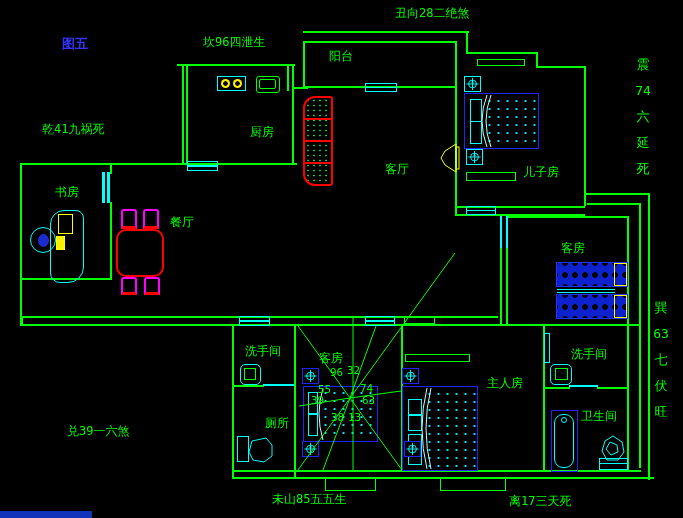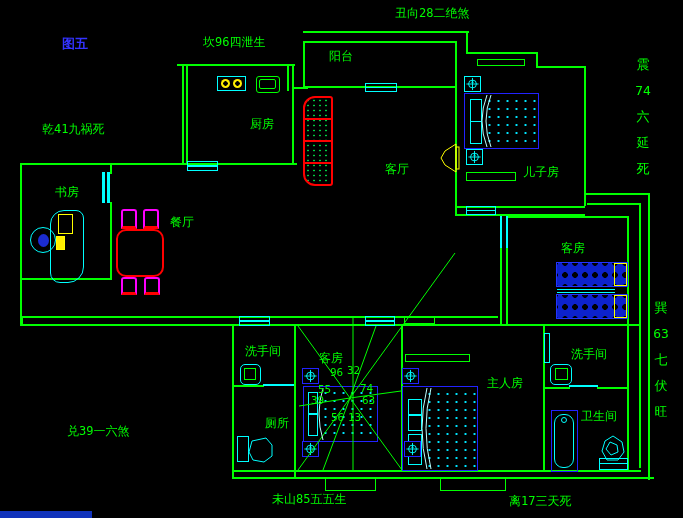--- a/index.html
+++ b/index.html
@@ -253,36 +253,36 @@
 六
 延
 死</span>
   <span class="lbl vlbl" style="left:648px;top:295px;width:26px">巽
 63
 七
 伏
 旺</span>
 
   <span class="lbl" style="left:329px;top:50px">阳台</span>
-  <span class="lbl" style="left:250px;top:118px">厨房</span>
+  <span class="lbl" style="left:250px;top:126px">厨房</span>
   <span class="lbl" style="left:55px;top:186px">书房</span>
   <span class="lbl" style="left:170px;top:216px">餐厅</span>
   <span class="lbl" style="left:385px;top:163px">客厅</span>
   <span class="lbl" style="left:523px;top:166px">儿子房</span>
   <span class="lbl" style="left:561px;top:242px">客房</span>
   <span class="lbl" style="left:319px;top:352px">客房</span>
   <span class="lbl" style="left:487px;top:377px">主人房</span>
   <span class="lbl" style="left:245px;top:345px">洗手间</span>
   <span class="lbl" style="left:265px;top:417px">厕所</span>
   <span class="lbl" style="left:571px;top:348px">洗手间</span>
   <span class="lbl" style="left:581px;top:410px">卫生间</span>
 
   <span class="num" style="left:330px;top:367px">96</span>
   <span class="num" style="left:347px;top:365px">32</span>
   <span class="num" style="left:318px;top:384px">55</span>
   <span class="num" style="left:360px;top:383px">74</span>
   <span class="num" style="left:311px;top:395px">39</span>
   <span class="num" style="left:362px;top:395px">63</span>
-  <span class="num" style="left:331px;top:412px">56</span>
+  <span class="num" style="left:331px;top:412px">38</span>
   <span class="num" style="left:348px;top:412px">13</span>
 
   <i class="bar" style="left:0;top:511px;width:92px;height:7px"></i>
 </div>
 
 </body></html>

